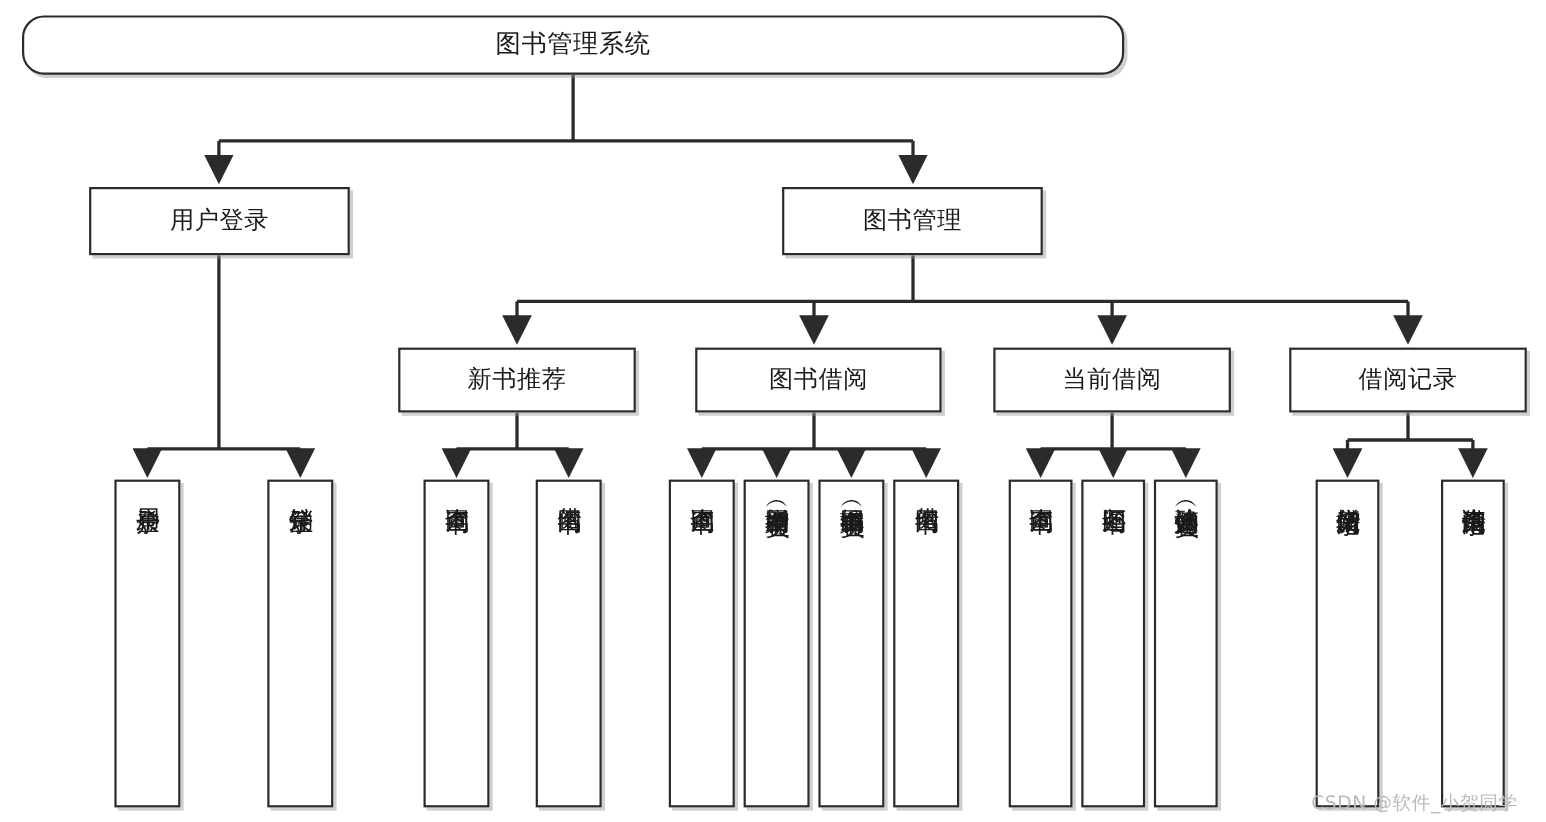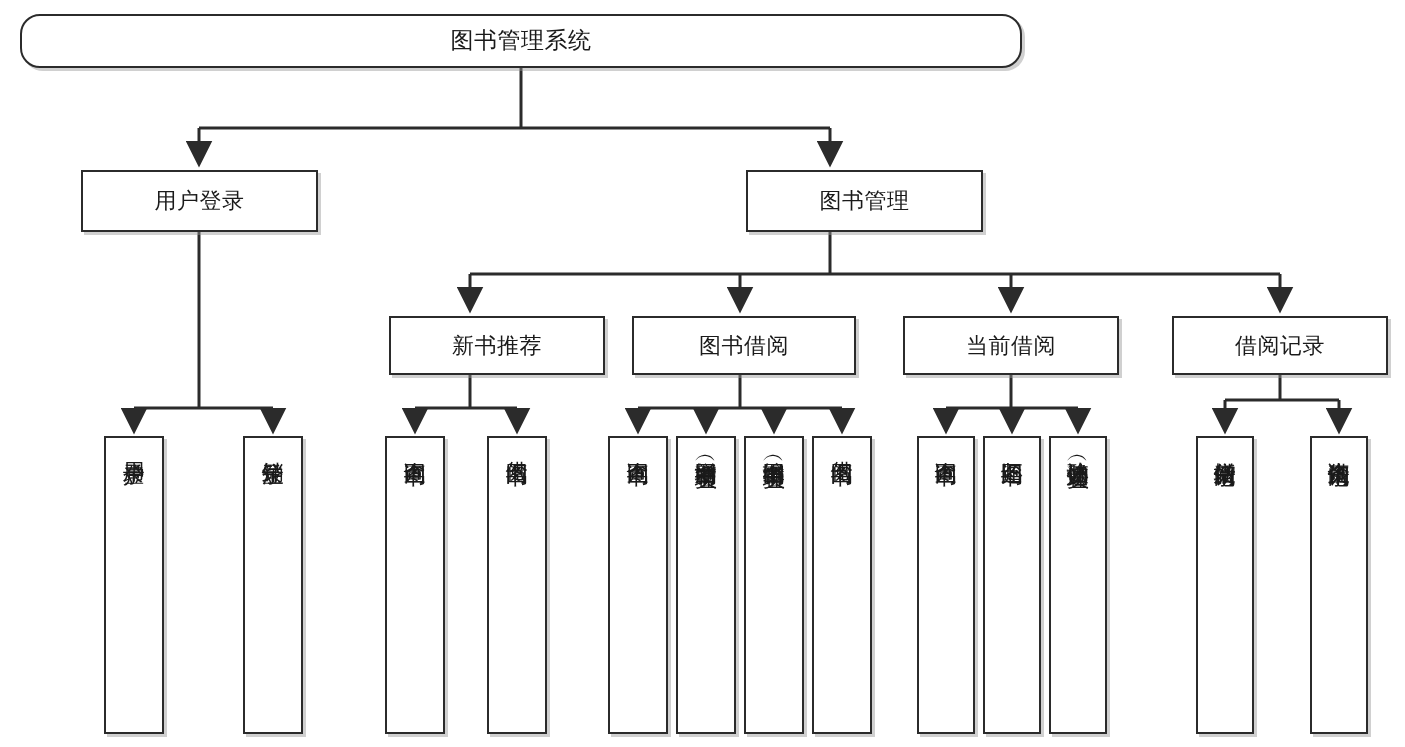--- a/index.html
+++ b/index.html
@@ -127,25 +127,25 @@
     </g>
   </svg>
 
   <div class="node horizontal root" style="left: 20px; top: 14px; width: 1002px; height: 54px; border-radius: 20px;">
     <span class="label">图书管理系统</span>
   </div>
 
   <div class="node horizontal" style="left: 81px; top: 170px; width: 237px; height: 62px;">
     <span class="label">用户登录</span>
   </div>
-  <div class="node horizontal" style="left: 711px; top: 170px; width: 237px; height: 62px; margin-left: 35px;">
+  <div class="node horizontal" style="left: 711px; top: 170px; width: 237px; height: 62px;">
     <span class="label">图书管理</span>
   </div>
 
-  <div class="node horizontal" style="left: 362px; top: 316px; width: 216px; height: 59px; margin-left: 27px;">
+  <div class="node horizontal" style="left: 362px; top: 316px; width: 216px; height: 59px;">
     <span class="label">新书推荐</span>
   </div>
   <div class="node horizontal" style="left: 632px; top: 316px; width: 224px; height: 59px;">
     <span class="label">图书借阅</span>
   </div>
   <div class="node horizontal" style="left: 1172px; top: 316px; width: 216px; height: 59px;">
     <span class="label">借阅记录</span>
   </div>
   <div class="node horizontal" style="left: 903px; top: 316px; width: 216px; height: 59px;">
     <span class="label">当前借阅</span>
@@ -188,13 +188,14 @@
     <span class="label">确认归还（管理员）</span>
   </div>
 
   <div class="node vertical" style="left: 1196px; top: 436px; width: 58px; height: 298px;">
     <span class="label">新增借阅记录</span>
   </div>
   <div class="node vertical" style="left: 1310px; top: 436px; width: 58px; height: 298px;">
     <span class="label">查询借阅记录</span>
   </div>
 
+  <div class="watermark" style="left: 1192px; top: 718px;">CSDN @软件_小贺同学</div>
 </div>
 
 </body></html>

